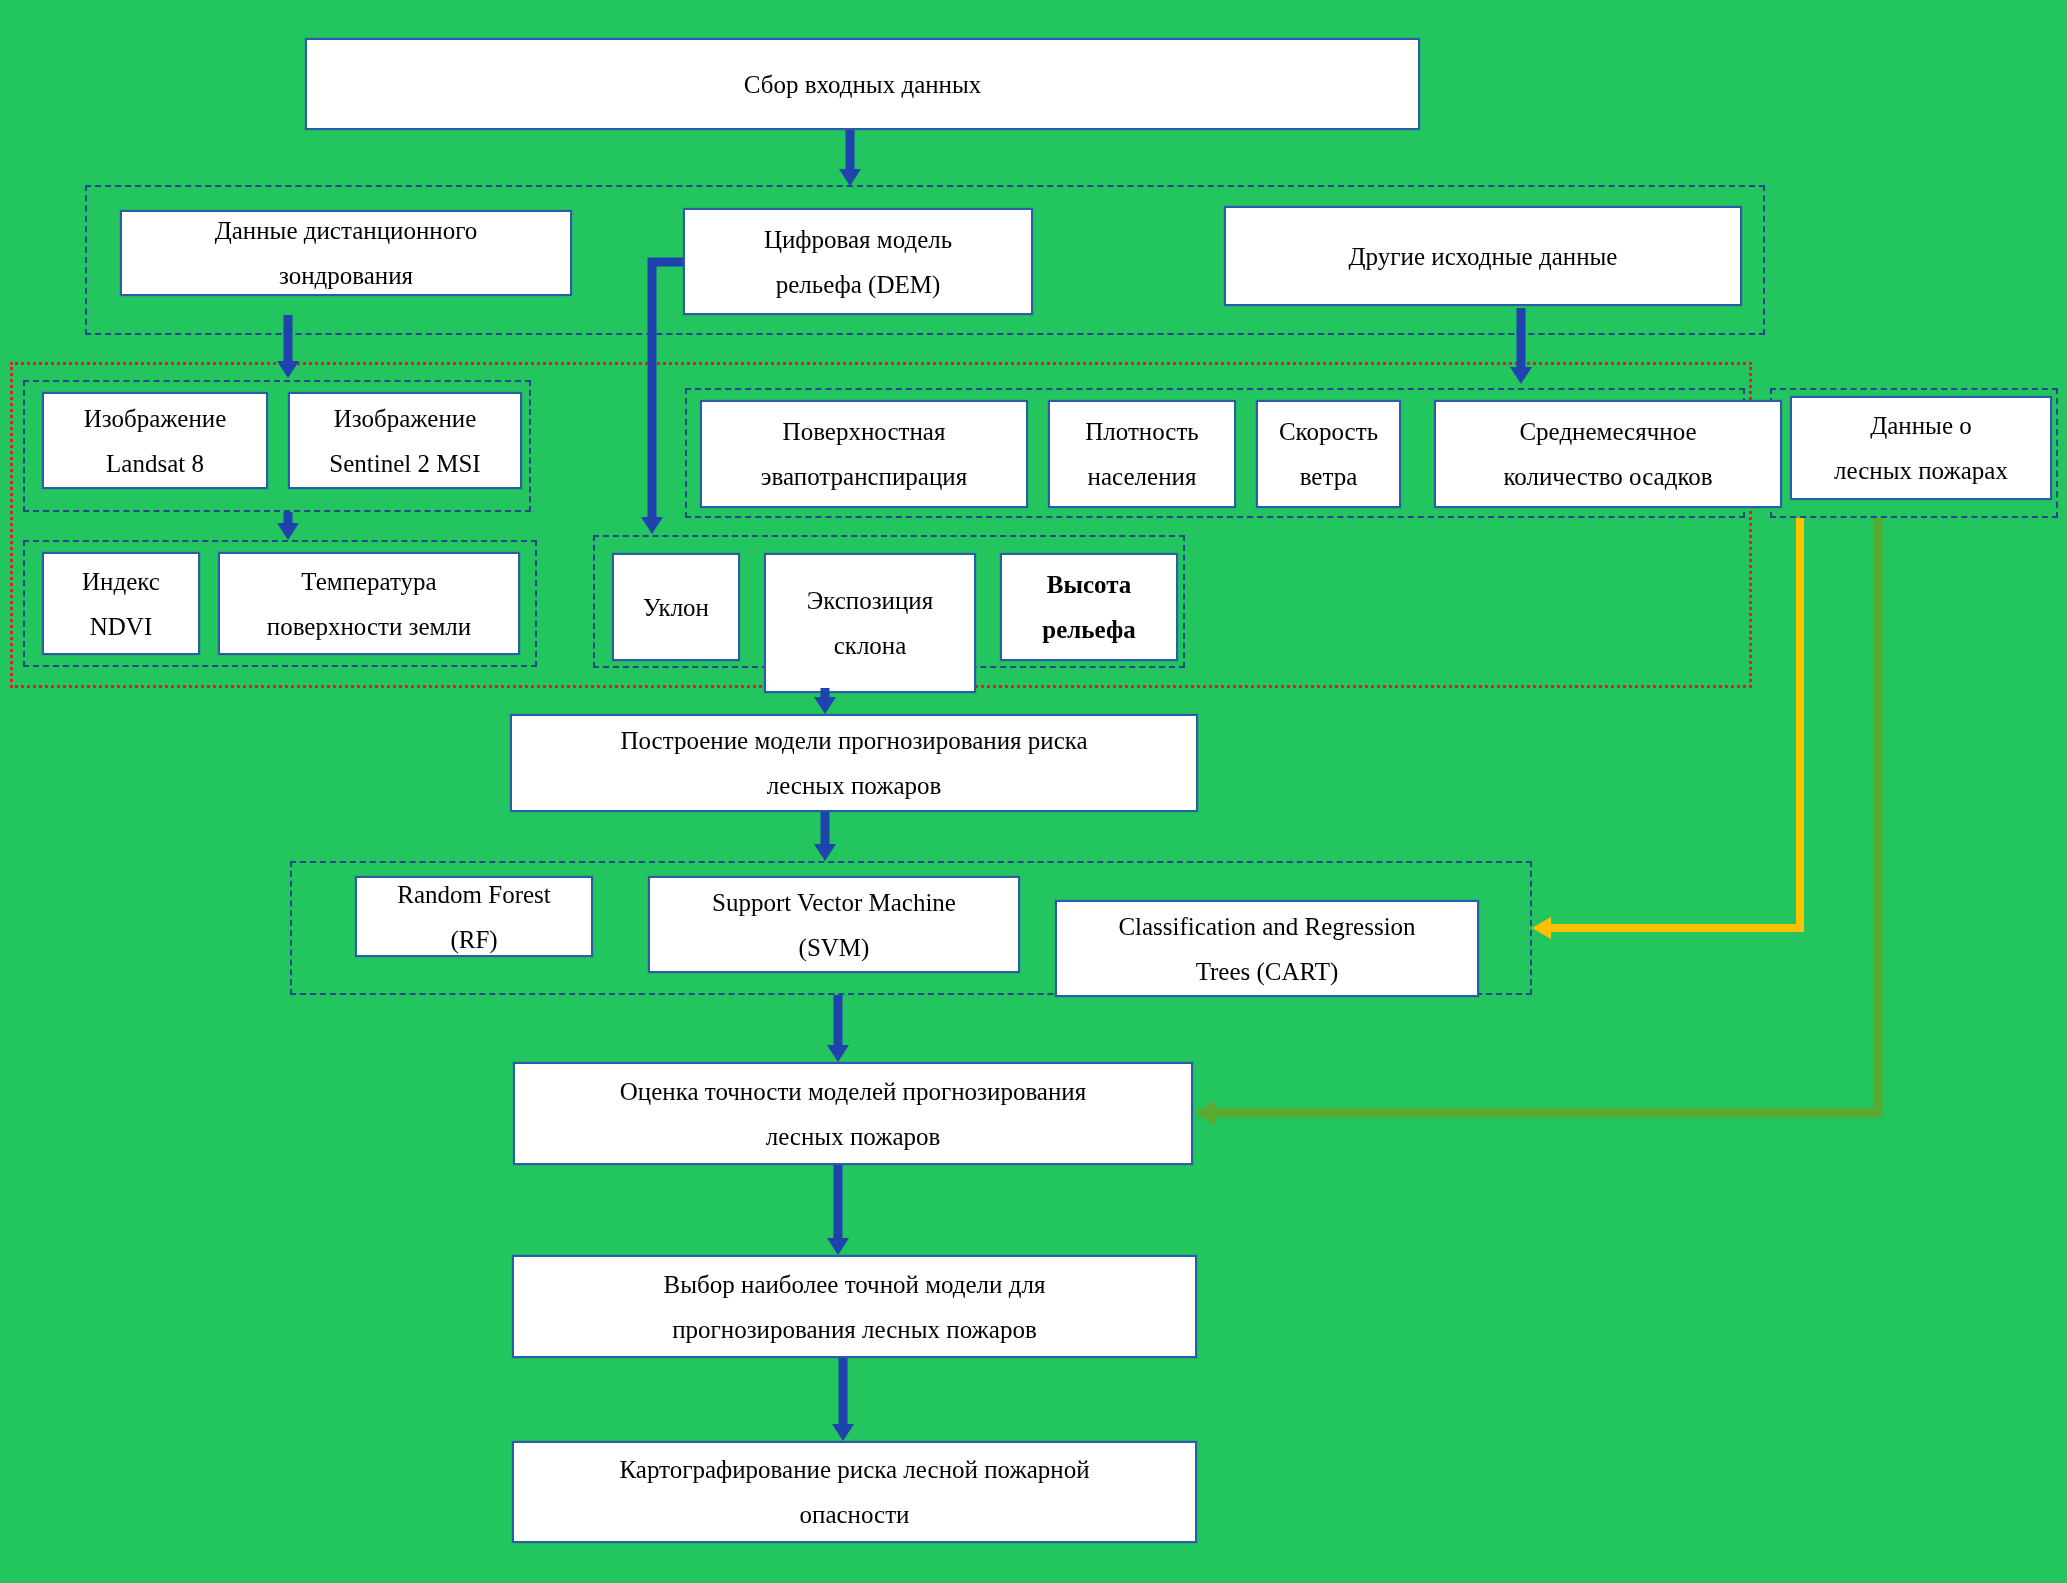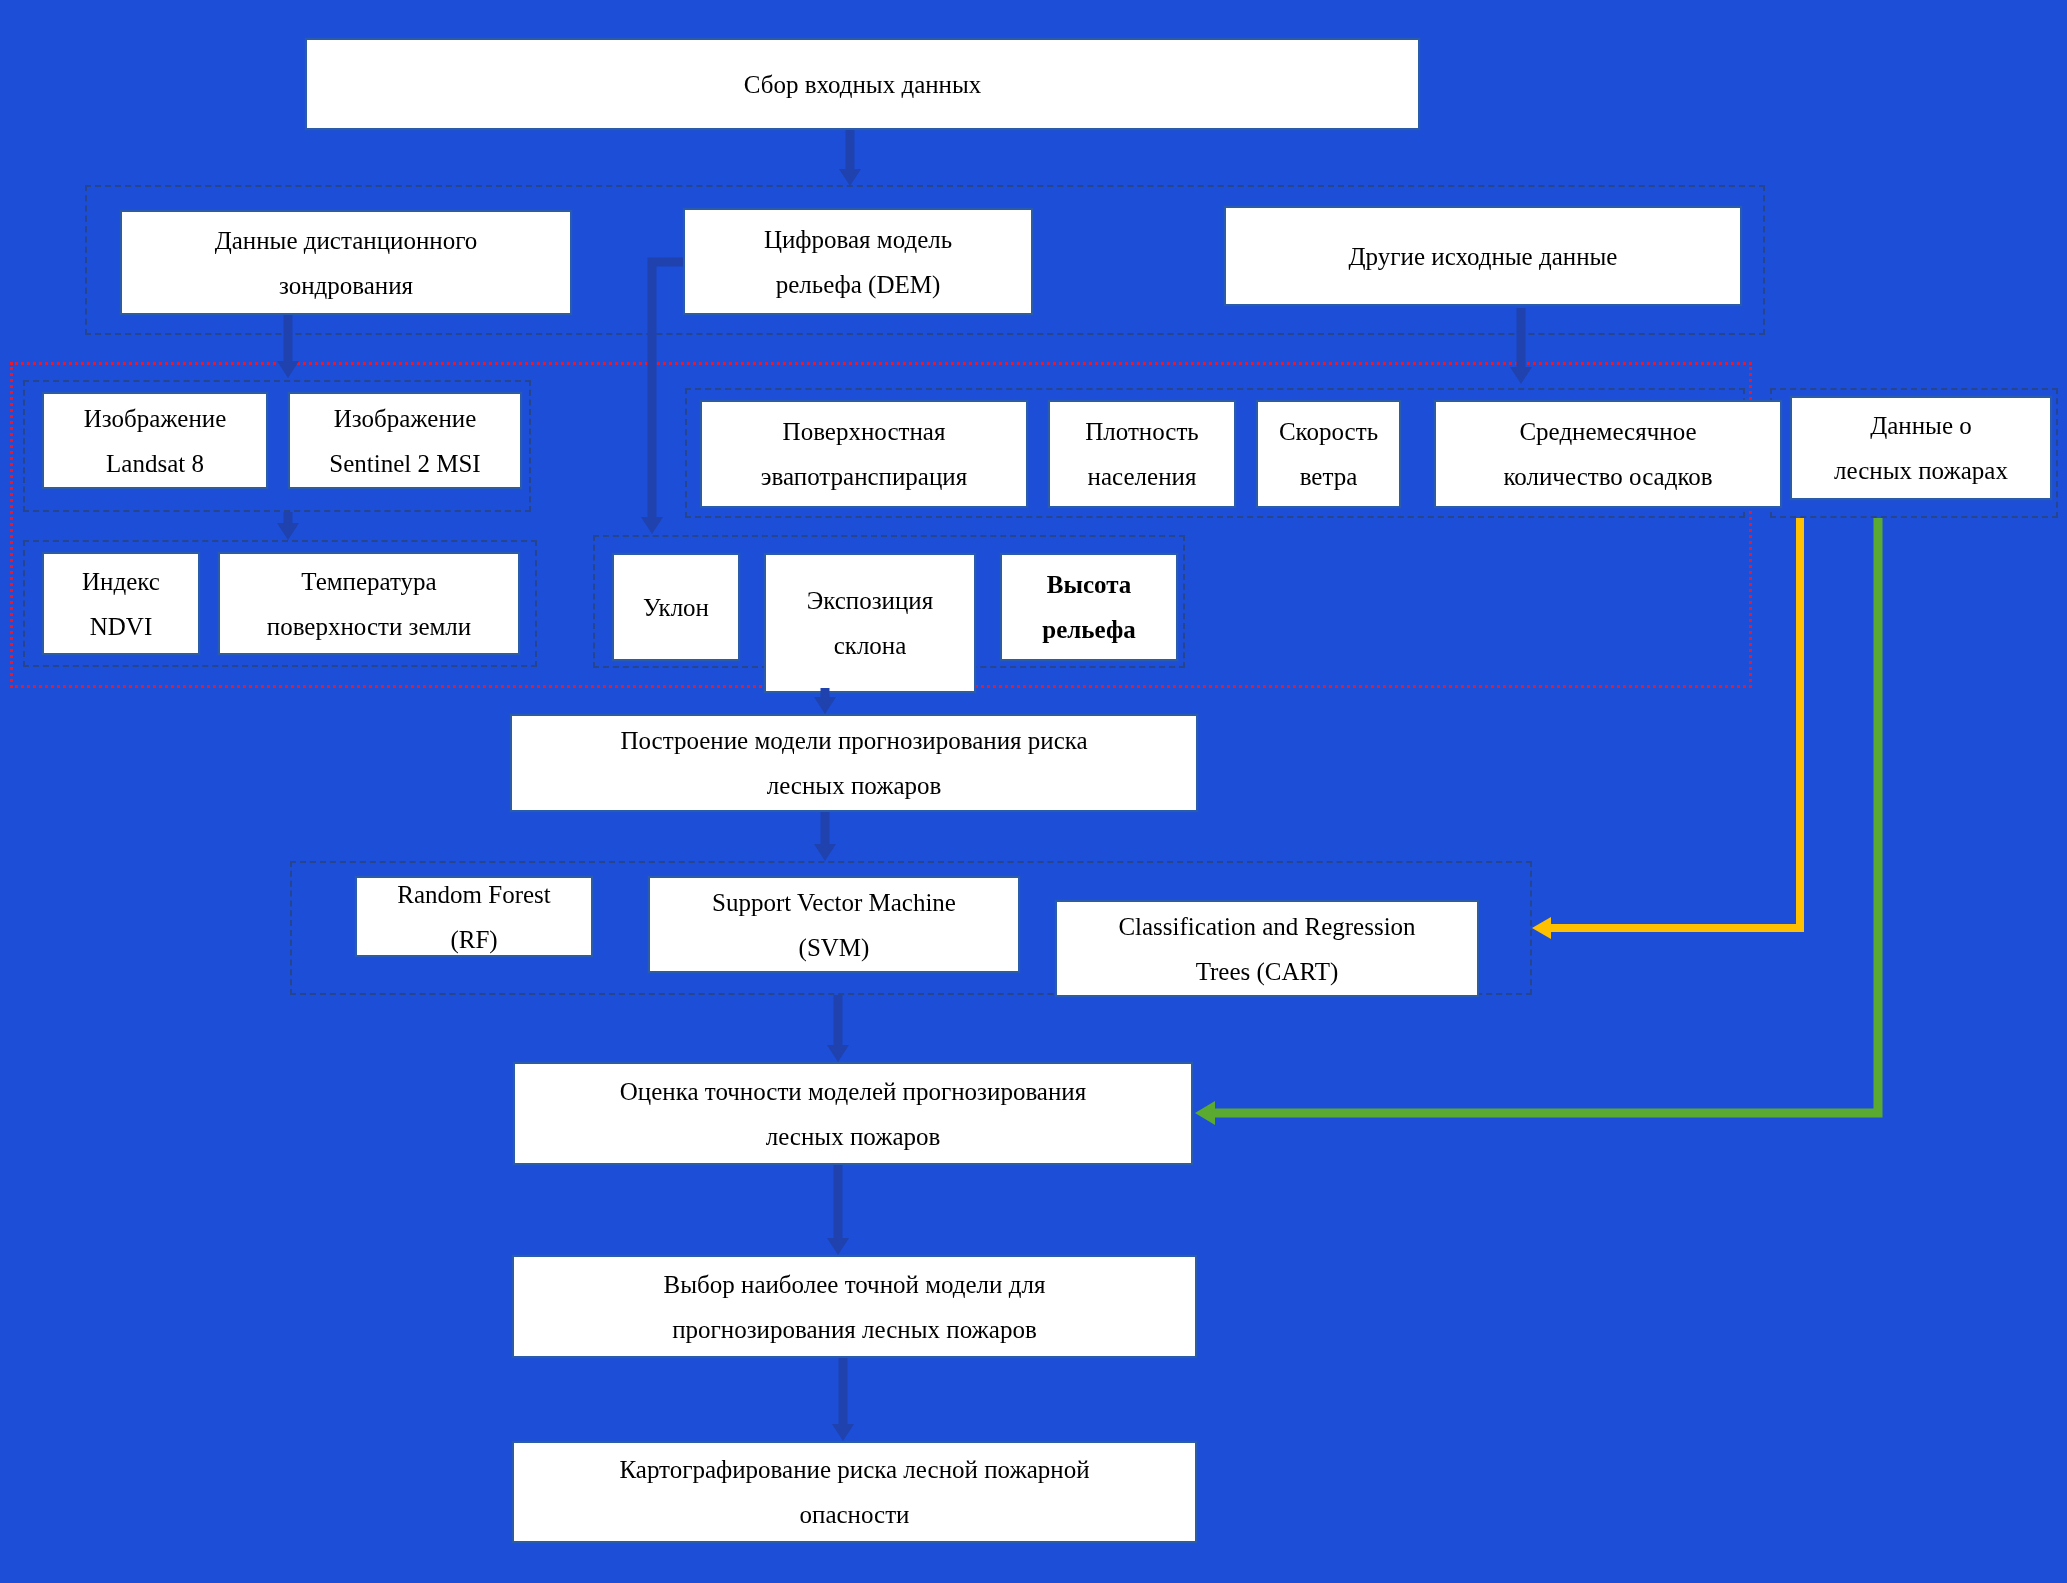--- a/index.html
+++ b/index.html
@@ -1,19 +1,19 @@
 <!DOCTYPE html>
 <html><head>
 <meta charset="utf-8">
 <style>
   html,body{margin:0;padding:0;background:#ffffff;}
   .canvas{
     position:relative;
     width:2067px;height:1583px;
-    background:#1d4ed8;
+    background:#22c55e;
     font-family:"Liberation Serif","DejaVu Serif",serif;
     color:#000;
     overflow:hidden;
   }
   .box{
     position:absolute;
     background:#ffffff;
     border:2px solid #2a5caa;
     display:flex;align-items:center;justify-content:center;
     text-align:center;
@@ -53,21 +53,21 @@
   <div class="dash" style="left:85px;top:185px;width:1680px;height:150px;"></div>
   <div class="dash" style="left:23px;top:380px;width:508px;height:132px;"></div>
   <div class="dash" style="left:23px;top:540px;width:514px;height:127px;"></div>
   <div class="dash" style="left:593px;top:535px;width:592px;height:133px;"></div>
   <div class="dash" style="left:685px;top:388px;width:1060px;height:130px;"></div>
   <div class="dash" style="left:1770px;top:388px;width:288px;height:130px;"></div>
   <div class="dash" style="left:290px;top:861px;width:1242px;height:134px;"></div>
 
   <div class="box" style="left:305px;top:38px;width:1115px;height:92px;">Сбор входных данных</div>
 
-  <div class="box" style="left:120px;top:210px;width:452px;height:105px;">Данные дистанционного
+  <div class="box" style="left:120px;top:210px;width:452px;height:86px;">Данные дистанционного
 зондрования</div>
   <div class="box" style="left:683px;top:208px;width:350px;height:107px;">Цифровая модель
 рельефа (DEM)</div>
   <div class="box" style="left:1224px;top:206px;width:518px;height:100px;">Другие исходные данные</div>
 
   <div class="box" style="left:42px;top:392px;width:226px;height:97px;">Изображение
 Landsat 8</div>
   <div class="box" style="left:288px;top:392px;width:234px;height:97px;">Изображение
 Sentinel 2 MSI</div>
 

